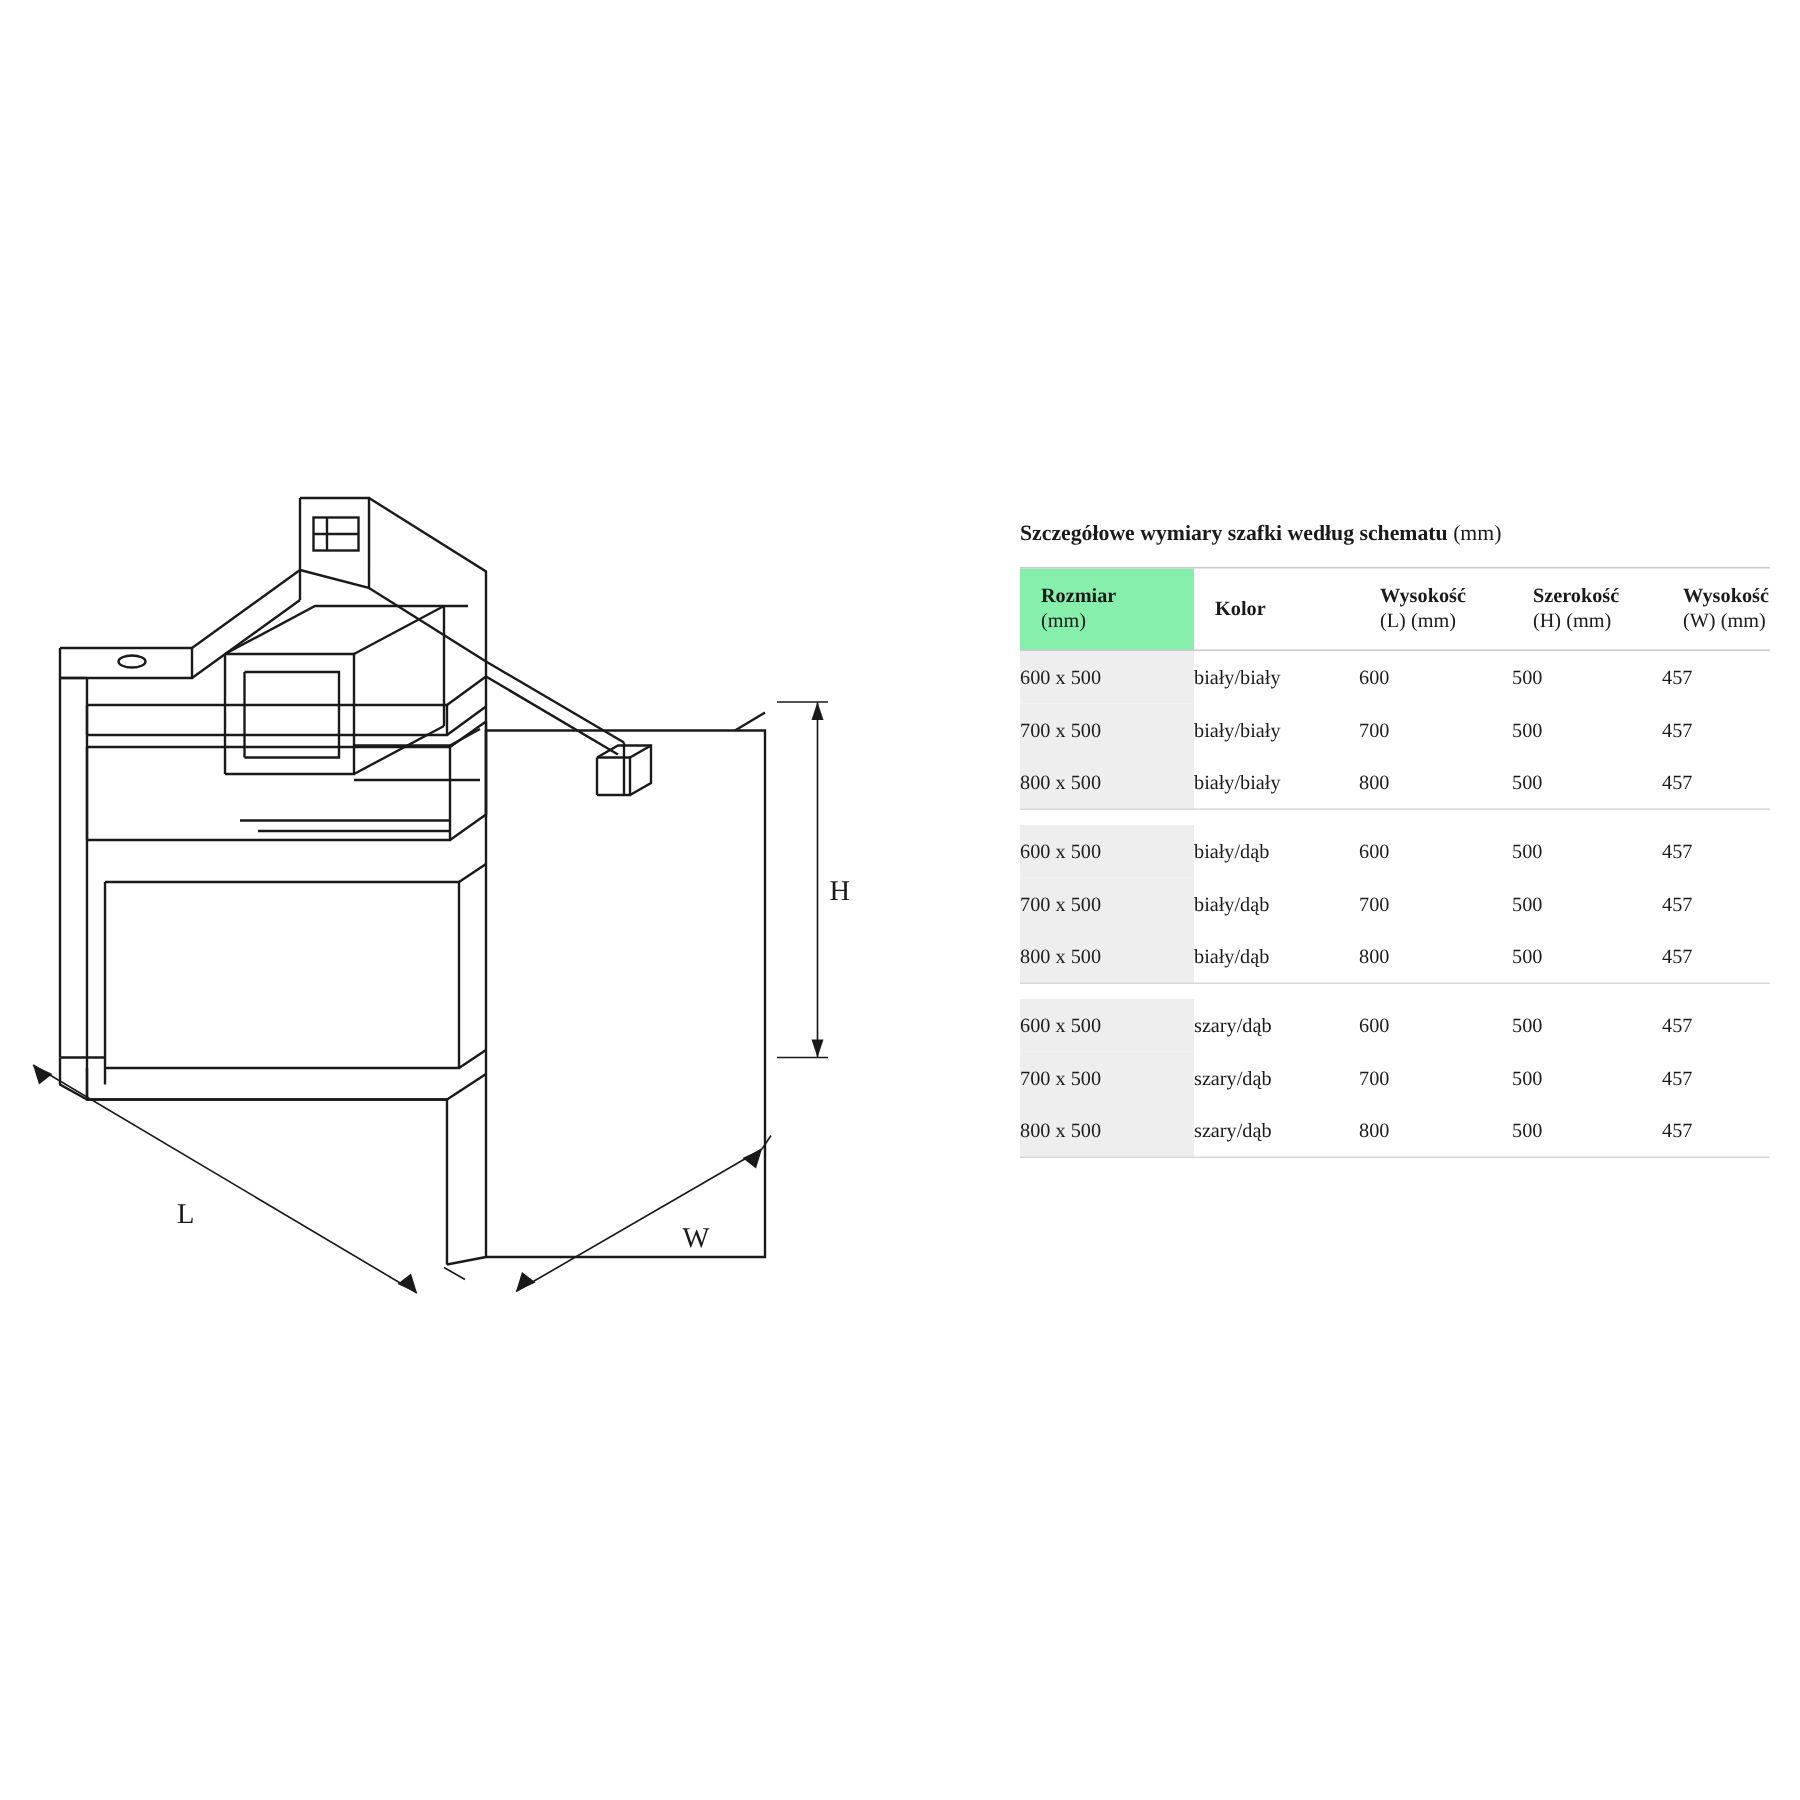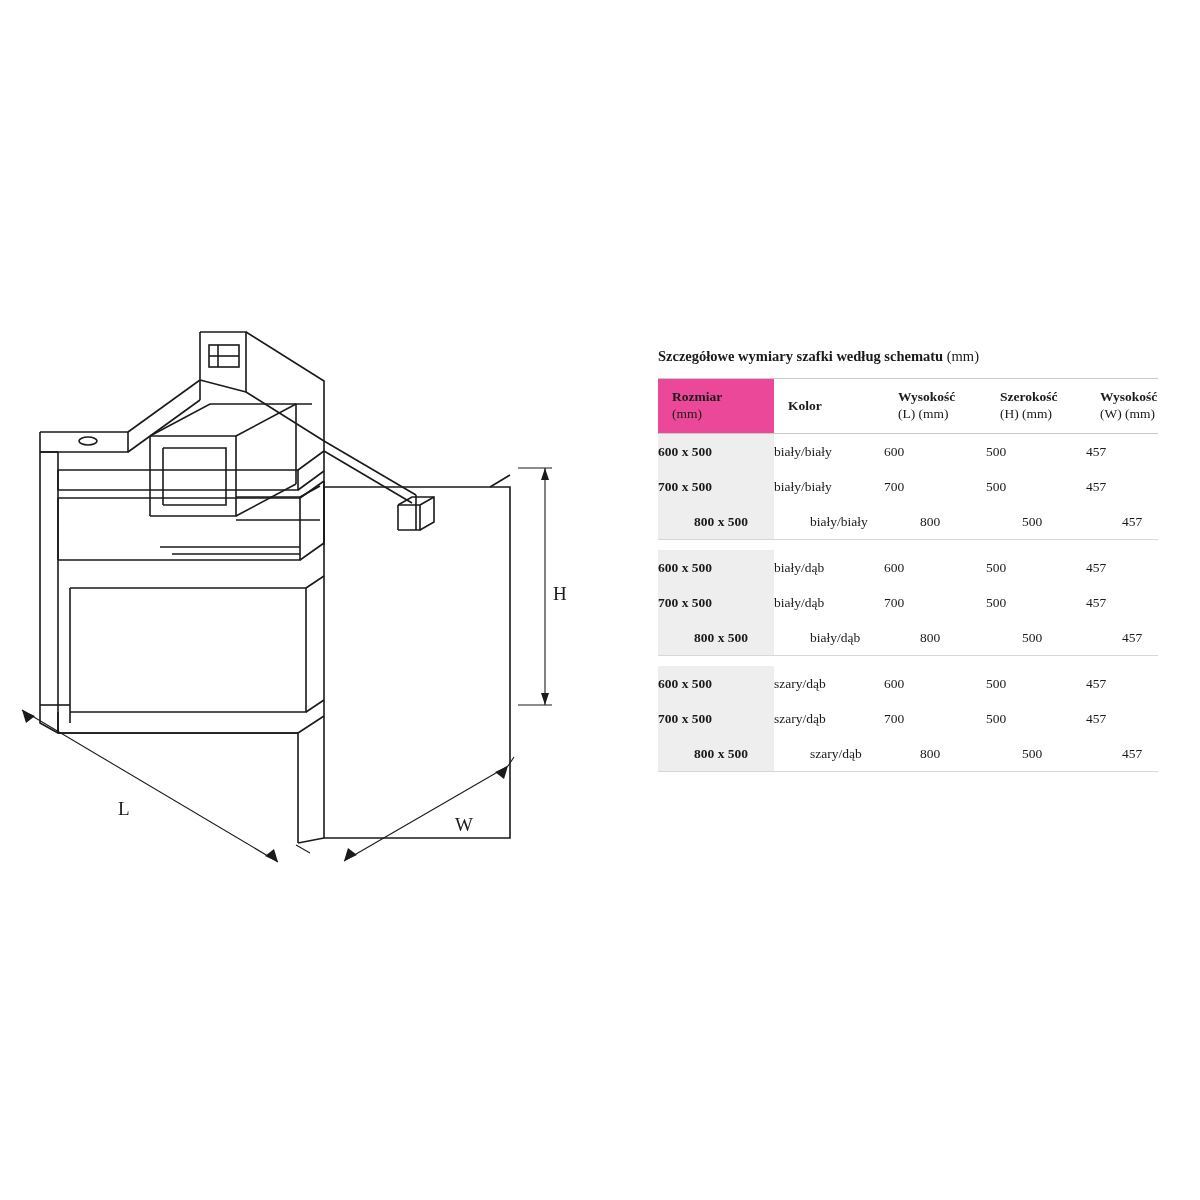--- a/index.html
+++ b/index.html
@@ -24,21 +24,21 @@
     width: 620px;
     height: 1200px;
   }
   #drawing svg {
     display: block;
   }
 
   
   #spec-panel {
     position: absolute;
-    left: 658px;
+    left: 680px;
     top: 348px;
     width: 500px;
   }
 
   .spec-caption {
     font-family: "Liberation Serif", serif;
     font-size: 14.5px;
     color: #1a1a1a;
     margin-bottom: 13px;
     white-space: nowrap;
@@ -73,49 +73,48 @@
     height: 46px;
     font-weight: bold;
     font-size: 13.5px;
     padding: 4px 0 4px 14px;
     line-height: 1.25;
     border-top: 1px solid #c9c9c9;
     border-bottom: 1px solid #c9c9c9;
     background: #ffffff;
   }
   thead tr.header-row th.shaded {
-    background: #ec4899;
+    background: #86efac;
   }
   thead .unit {
     font-weight: normal;
   }
 
   tbody td {
     height: 35px;
     padding: 0 0 0 14px;
     border-bottom: 1px solid #d8d8d8;
     font-size: 13.5px;
   }
   tbody td.size {
     background: #eeeeee;
-    font-weight: bold;
+    font-weight: normal;
     margin-left: 40px;
   }
   tbody tr.gap td {
     height: 10px;
     border-bottom: none;
     background: #ffffff;
     padding: 0;
   }
   tbody tr.gap td.size {
     background: #ffffff;
   }
   tbody tr.last-of-group td {
     border-bottom: 1px solid #d8d8d8;
-    padding-left: 36px;
   }
 </style>
 </head>
 <body>
 
 <div id="drawing">
   <svg width="620" height="1200" viewBox="0 0 620 1200" xmlns="http://www.w3.org/2000/svg">
     <g fill="none" stroke="#1a1a1a" stroke-width="1.6" stroke-linejoin="miter" stroke-linecap="butt">
 
       <polyline points="200,332 246,332 246,392 200,380"></polyline>

